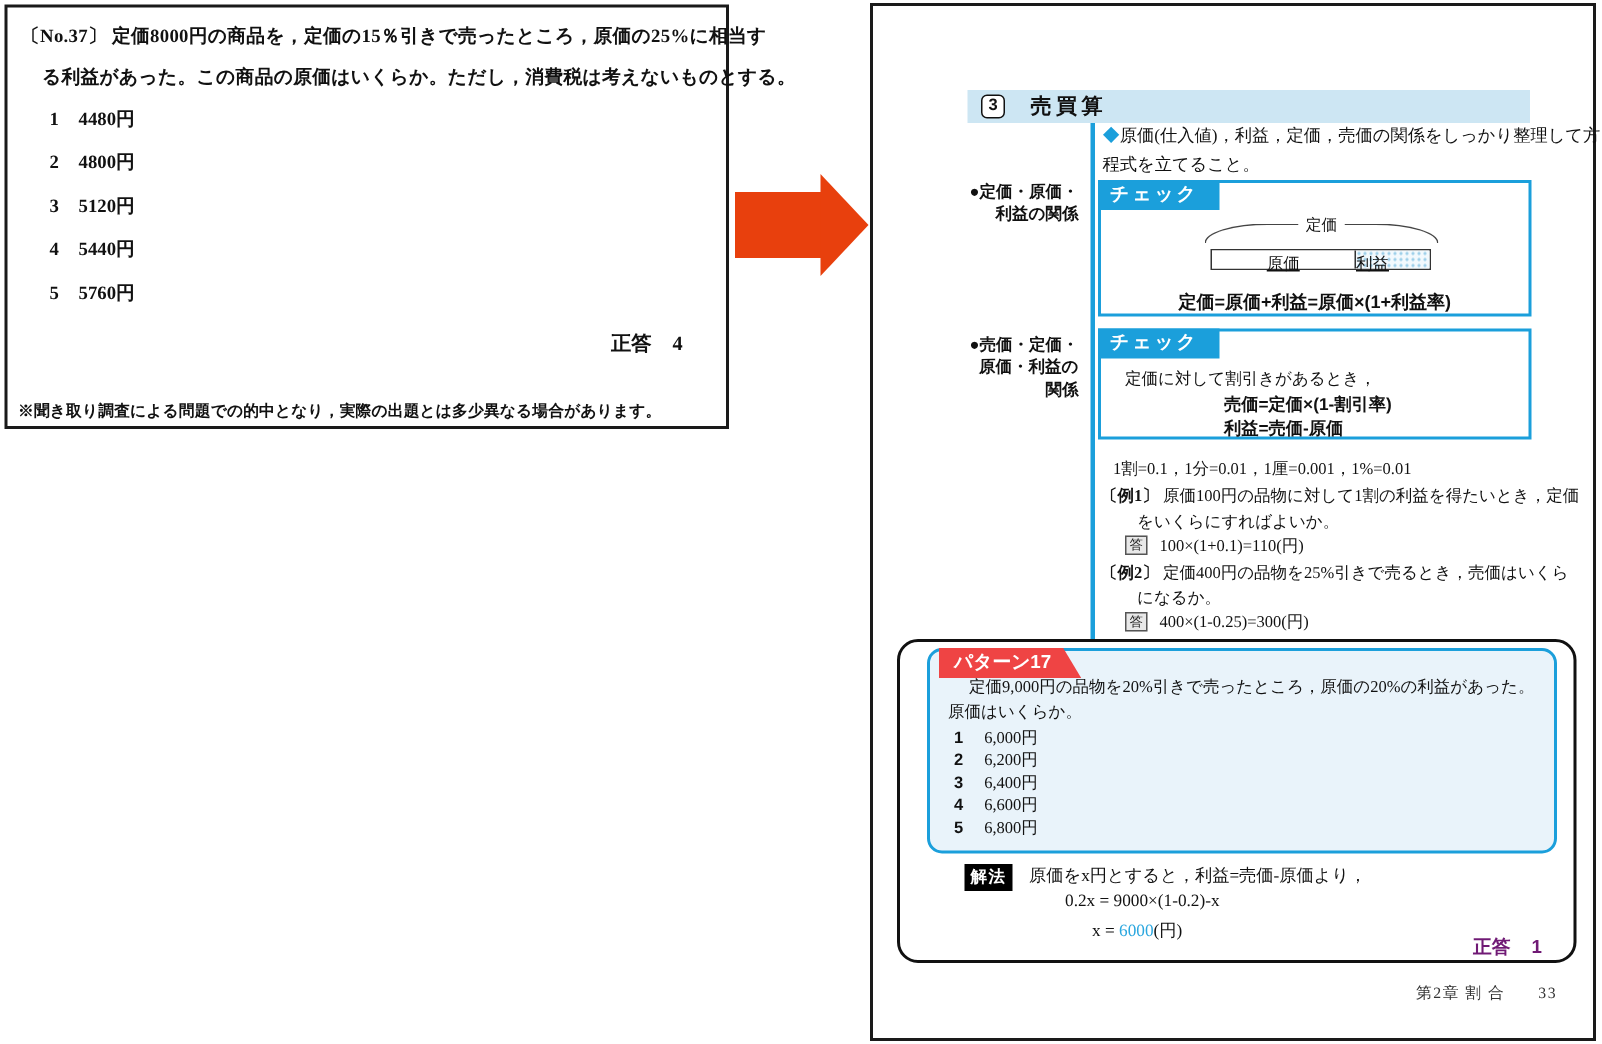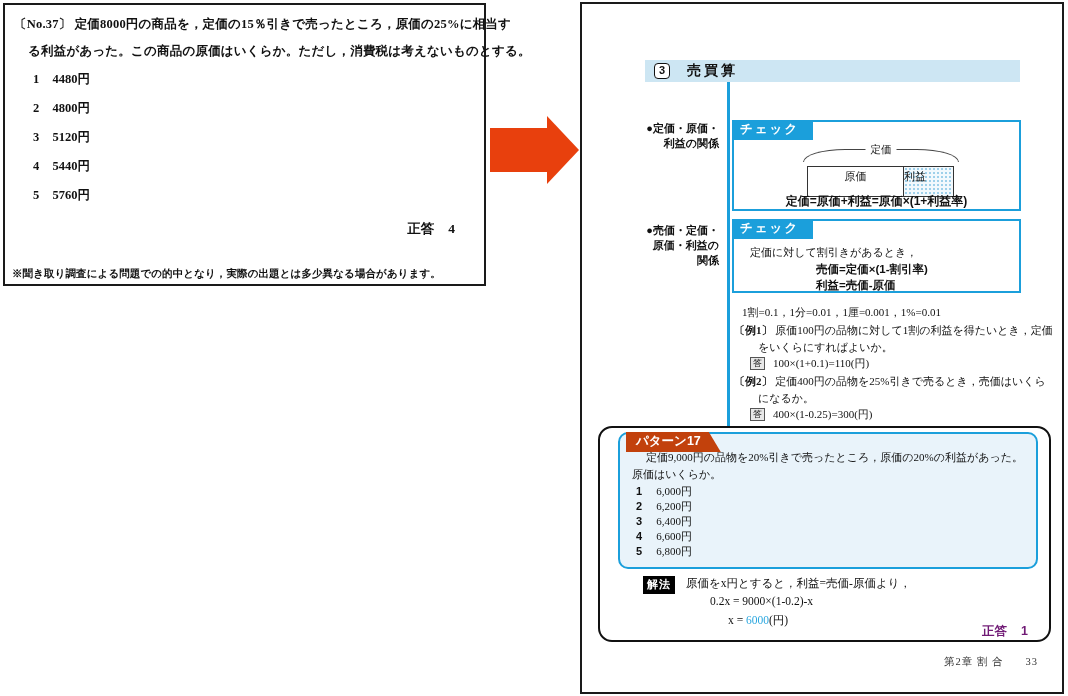--- a/index.html
+++ b/index.html
@@ -51,22 +51,22 @@
   .checkbox { position:absolute; left:150px; width:289px; background:#fff; }
   .check-tab { position:absolute; top:-2px; left:-2px; color:#fff; font-weight:bold;
                font-size:12.5px; padding:1px 14px 2px 8px; letter-spacing:2px; }
 
   .brace { position:absolute; left:69px; top:27px; width:156px; height:13px;
            border:1.2px solid #444; border-bottom:none;
            border-radius:78px 78px 0 0 / 24px 24px 0 0; }
   .brace-label { position:absolute; left:50%; top:-7px; transform:translateX(-50%);
                  background:#fff; padding:0 5px; font-family:"Liberation Serif", serif;
                  font-size:10.5px; white-space:nowrap; }
-  .pbar { position:absolute; left:73px; top:44px; width:147px; height:31px;
-          display:flex; border:1.5px solid #333; }
+  .pbar { position:absolute; left:73px; top:44px; width:147px; height:14px;
+          display:flex; border:1.5px solid #333;text-decoration:underline; }
   .pbar-genka { width:95px; text-align:center; font-family:"Liberation Serif", serif;
                 font-size:11px; line-height:19px; background:#fff; }
   .pbar-rieki { flex:1; text-align:left; font-family:"Liberation Serif", serif;
                 font-size:11px; line-height:19px; border-left:1.5px solid #333;
                 background-color:#f2f9fd;
                 background-image:radial-gradient(#9ed0ea 1px, transparent 1.1px);
                 background-size:4px 4px; }
   .check-formula { position:absolute; left:0; top:71px; width:100%; text-align:center;
                    font-weight:bold; font-size:12px; white-space:nowrap; }
 
@@ -151,20 +151,24 @@
 
   <div class="page">
 
     <div class="hdr-bar" style="background:#cde6f3;">
       <span class="hdr-num">3</span>
       <span class="hdr-title">売買算</span>
     </div>
 
     <div class="vline" style="background:#1b9fdb;"></div>
 
+    <div class="intro">
+      <div><span style="color:#1b9fdb;">◆</span><span>原価(仕入値)，利益，定価，売価の関係をしっかり整理して方</span></div>
+      <div>程式を立てること。</div>
+    </div>
 
     <div class="side-label" style="top:117px">
       <div>●定価・原価・</div>
       <div>利益の関係</div>
     </div>
     <div class="side-label" style="top:219px">
       <div>●売価・定価・</div>
       <div>原価・利益の</div>
       <div>関係</div>
     </div>
@@ -192,21 +196,21 @@
     <div class="rline" style="left:152px; top:319px;"><span class="ex-tag">〔例1〕</span> <span>原価100円の品物に対して1割の利益を得たいとき，定価</span></div>
     <div class="rline" style="left:176px; top:336px;">をいくらにすればよいか。</div>
     <div class="rline" style="left:168px; top:352px;"><span class="ans-box">答</span><span>100×(1+0.1)=110(円)</span></div>
     <div class="rline" style="left:152px; top:370px;"><span class="ex-tag">〔例2〕</span> <span>定価400円の品物を25%引きで売るとき，売価はいくら</span></div>
     <div class="rline" style="left:176px; top:387px;">になるか。</div>
     <div class="rline" style="left:168px; top:403px;"><span class="ans-box">答</span><span>400×(1-0.25)=300(円)</span></div>
 
     <div class="outer-box"></div>
 
     <div class="pattern-box" style="background:#e9f3fa; border-color:#1b9fdb;">
-      <span class="pattern-tab" style="background:#c2410c;">パターン17</span>
+      <span class="pattern-tab" style="background:#ef4444;">パターン17</span>
       <div class="pat-q" style="left:26px; top:16px;">定価9,000円の品物を20%引きで売ったところ，原価の20%の利益があった。</div>
       <div class="pat-q" style="left:12px; top:33px;">原価はいくらか。</div>
       <div class="pat-opt" style="top:50px"><span class="n">1</span><span class="v">6,000円</span></div>
       <div class="pat-opt" style="top:65px"><span class="n">2</span><span class="v">6,200円</span></div>
       <div class="pat-opt" style="top:80px"><span class="n">3</span><span class="v">6,400円</span></div>
       <div class="pat-opt" style="top:95px"><span class="n">4</span><span class="v">6,600円</span></div>
       <div class="pat-opt" style="top:110px"><span class="n">5</span><span class="v">6,800円</span></div>
     </div>
 
     <div class="sol-tag">解法</div>

